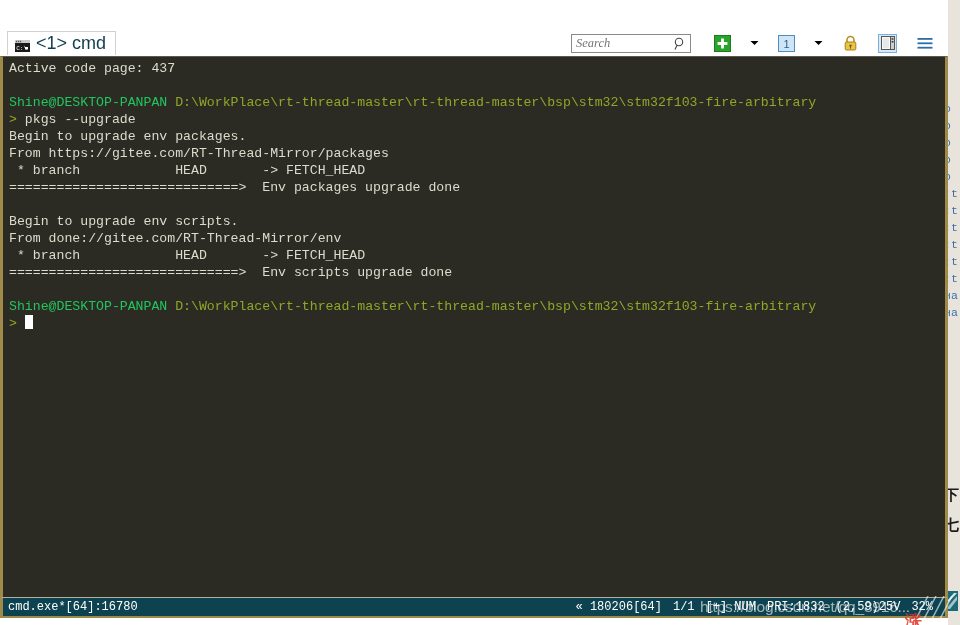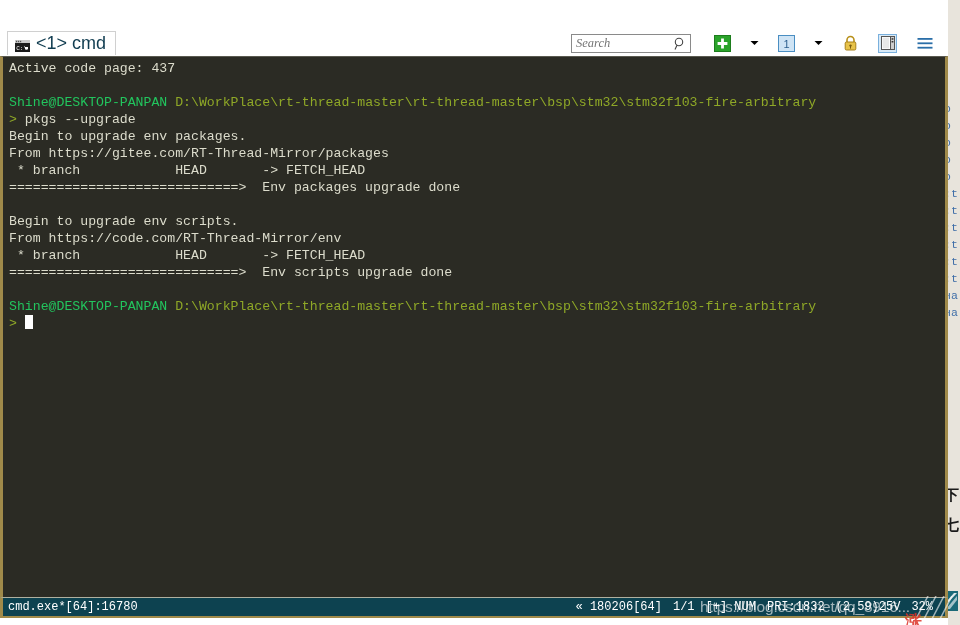--- a/index.html
+++ b/index.html
@@ -452,21 +452,21 @@
           <rect x="0.5" y="5.4" width="15" height="1.8" fill="#2a6ea8"></rect>
           <rect x="0.5" y="9.8" width="15" height="1.8" fill="#2a6ea8"></rect>
         </svg>
       </div>
     </div>
   </div>
 
   <div id="console-frame">
     <div id="console"><div><span class="c-white">Active code page: 437</span></div><span class="c-blank">
 </span><div><span class="c-green">Shine@DESKTOP-PANPAN</span><span class="c-white"> </span><span class="c-olive">D:\WorkPlace\rt-thread-master\rt-thread-master\bsp\stm32\stm32f103-fire-arbitrary</span></div><div><span class="c-olive">&gt;</span><span class="c-white"> pkgs --upgrade</span></div><div><span class="c-white">Begin to upgrade env packages.</span></div><div><span class="c-white">From https://gitee.com/RT-Thread-Mirror/packages</span></div><div><span class="c-white"> * branch            HEAD       -&gt; FETCH_HEAD</span></div><div><span class="c-white">=============================&gt;  Env packages upgrade done</span></div><span class="c-blank">
-</span><div><span class="c-white">Begin to upgrade env scripts.</span></div><div><span class="c-white">From https://code.com/RT-Thread-Mirror/env</span></div><div><span class="c-white"> * branch            HEAD       -&gt; FETCH_HEAD</span></div><div><span class="c-white">=============================&gt;  Env scripts upgrade done</span></div><span class="c-blank">
+</span><div><span class="c-white">Begin to upgrade env scripts.</span></div><div><span class="c-white">From done://gitee.com/RT-Thread-Mirror/env</span></div><div><span class="c-white"> * branch            HEAD       -&gt; FETCH_HEAD</span></div><div><span class="c-white">=============================&gt;  Env scripts upgrade done</span></div><span class="c-blank">
 </span><div><span class="c-green">Shine@DESKTOP-PANPAN</span><span class="c-white"> </span><span class="c-olive">D:\WorkPlace\rt-thread-master\rt-thread-master\bsp\stm32\stm32f103-fire-arbitrary</span></div><div><span class="c-olive">&gt;</span><span class="c-white"> </span><span class="cursor"></span></div></div>
   </div>
 
   <div id="status-bar">
     <span id="status-left">cmd.exe*[64]:16780</span>
     <span id="status-right">
         <span class="st-seg">« 180206[64]</span>
         <span class="st-seg">1/1</span>
         <span class="st-seg">[+] NUM</span>
         <span class="st-seg">PRI:1832</span>

